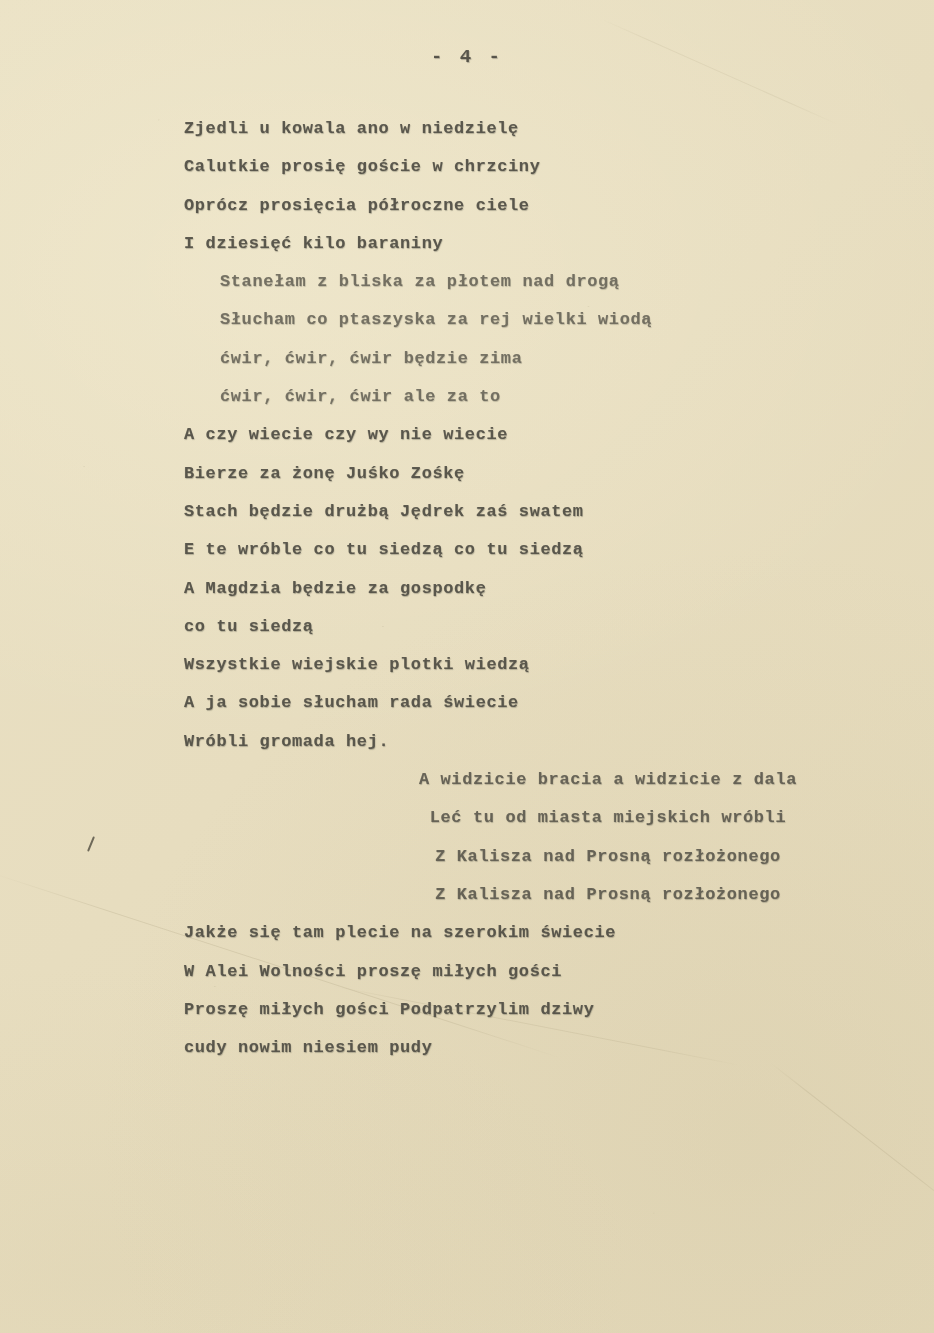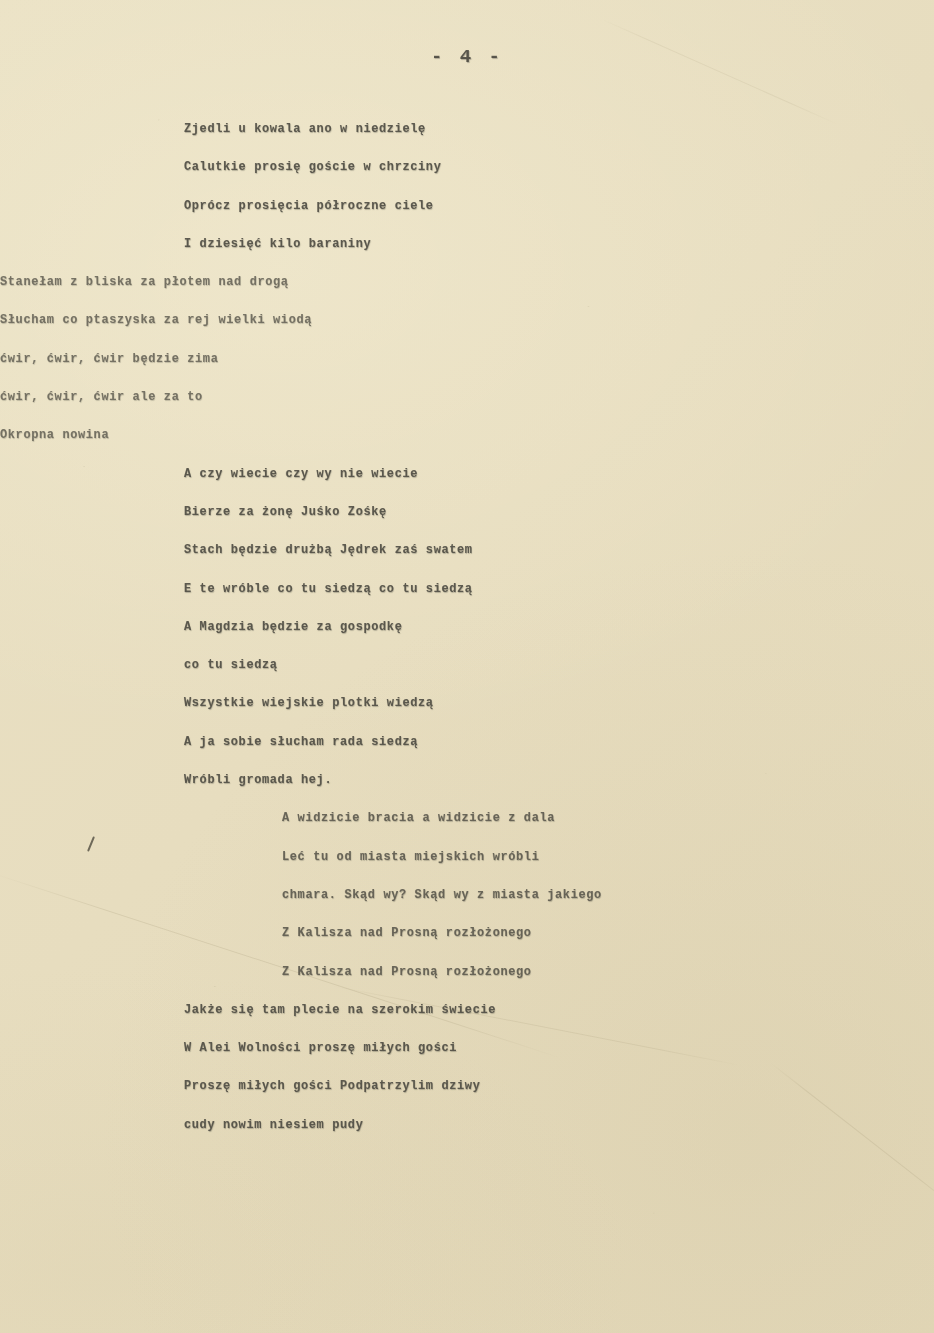--- a/index.html
+++ b/index.html
@@ -45,28 +45,28 @@
     position:absolute;top:46px;left:0;width:934px;text-align:center;
     font-size:19px;font-weight:bold;letter-spacing:3px;
     color:rgba(72,70,62,0.88);
     text-shadow:0.6px 0.6px 0.8px rgba(72,70,62,0.35);
   }
   .poem{
     position:absolute;top:110px;left:0;width:934px;
   }
   .line{
     height:38.3px;line-height:38.3px;
-    font-size:12px;font-weight:bold;white-space:pre;
+    font-size:17px;font-weight:bold;white-space:pre;
     color:rgba(78,76,67,0.88);
     text-shadow:0.5px 0.5px 0.9px rgba(78,76,67,0.35), -0.3px 0 0.6px rgba(78,76,67,0.2);
     letter-spacing:0.6px;
   }
   .ind0{padding-left:184px;}
-  .ind1{opacity:.82;}
-  .ind2{padding-left:282px;opacity:.9;}
+  .ind1{padding-left:220px;opacity:.82;}
+  .ind2{padding-left:282px;opacity:.9;text-align:center;}
 </style>
 </head>
 <body>
 
 <div class="paper"></div>
 
 <div class="crease c1"></div>
 <div class="crease c2"></div>
 <div class="crease c3"></div>
 <div class="crease c4"></div>
@@ -76,32 +76,30 @@
 
 <div class="poem">
     <div class="line ind0">Zjedli u kowala ano w niedzielę</div>
     <div class="line ind0">Calutkie prosię goście w chrzciny</div>
     <div class="line ind0">Oprócz prosięcia półroczne ciele</div>
     <div class="line ind0">I dziesięć kilo baraniny</div>
     <div class="line ind1">Stanełam z bliska za płotem nad drogą</div>
     <div class="line ind1">Słucham co ptaszyska za rej wielki wiodą</div>
     <div class="line ind1">ćwir, ćwir, ćwir będzie zima</div>
     <div class="line ind1">ćwir, ćwir, ćwir ale za to</div>
-    <div class="line ind1">Okropna nowina</div>
     <div class="line ind0">A czy wiecie czy wy nie wiecie</div>
     <div class="line ind0">Bierze za żonę Juśko Zośkę</div>
     <div class="line ind0">Stach będzie drużbą Jędrek zaś swatem</div>
     <div class="line ind0">E te wróble co tu siedzą co tu siedzą</div>
     <div class="line ind0">A Magdzia będzie za gospodkę</div>
     <div class="line ind0">co tu siedzą</div>
     <div class="line ind0">Wszystkie wiejskie plotki wiedzą</div>
-    <div class="line ind0">A ja sobie słucham rada siedzą</div>
+    <div class="line ind0">A ja sobie słucham rada świecie</div>
     <div class="line ind0">Wróbli gromada hej.</div>
     <div class="line ind2">A widzicie bracia a widzicie z dala</div>
     <div class="line ind2">Leć tu od miasta miejskich wróbli</div>
-    <div class="line ind2">chmara. Skąd wy? Skąd wy z miasta jakiego</div>
     <div class="line ind2">Z Kalisza nad Prosną rozłożonego</div>
     <div class="line ind2">Z Kalisza nad Prosną rozłożonego</div>
     <div class="line ind0">Jakże się tam plecie na szerokim świecie</div>
     <div class="line ind0">W Alei Wolności proszę miłych gości</div>
     <div class="line ind0">Proszę miłych gości Podpatrzylim dziwy</div>
     <div class="line ind0">cudy nowim niesiem pudy</div>
   </div>
 
 </body></html>

